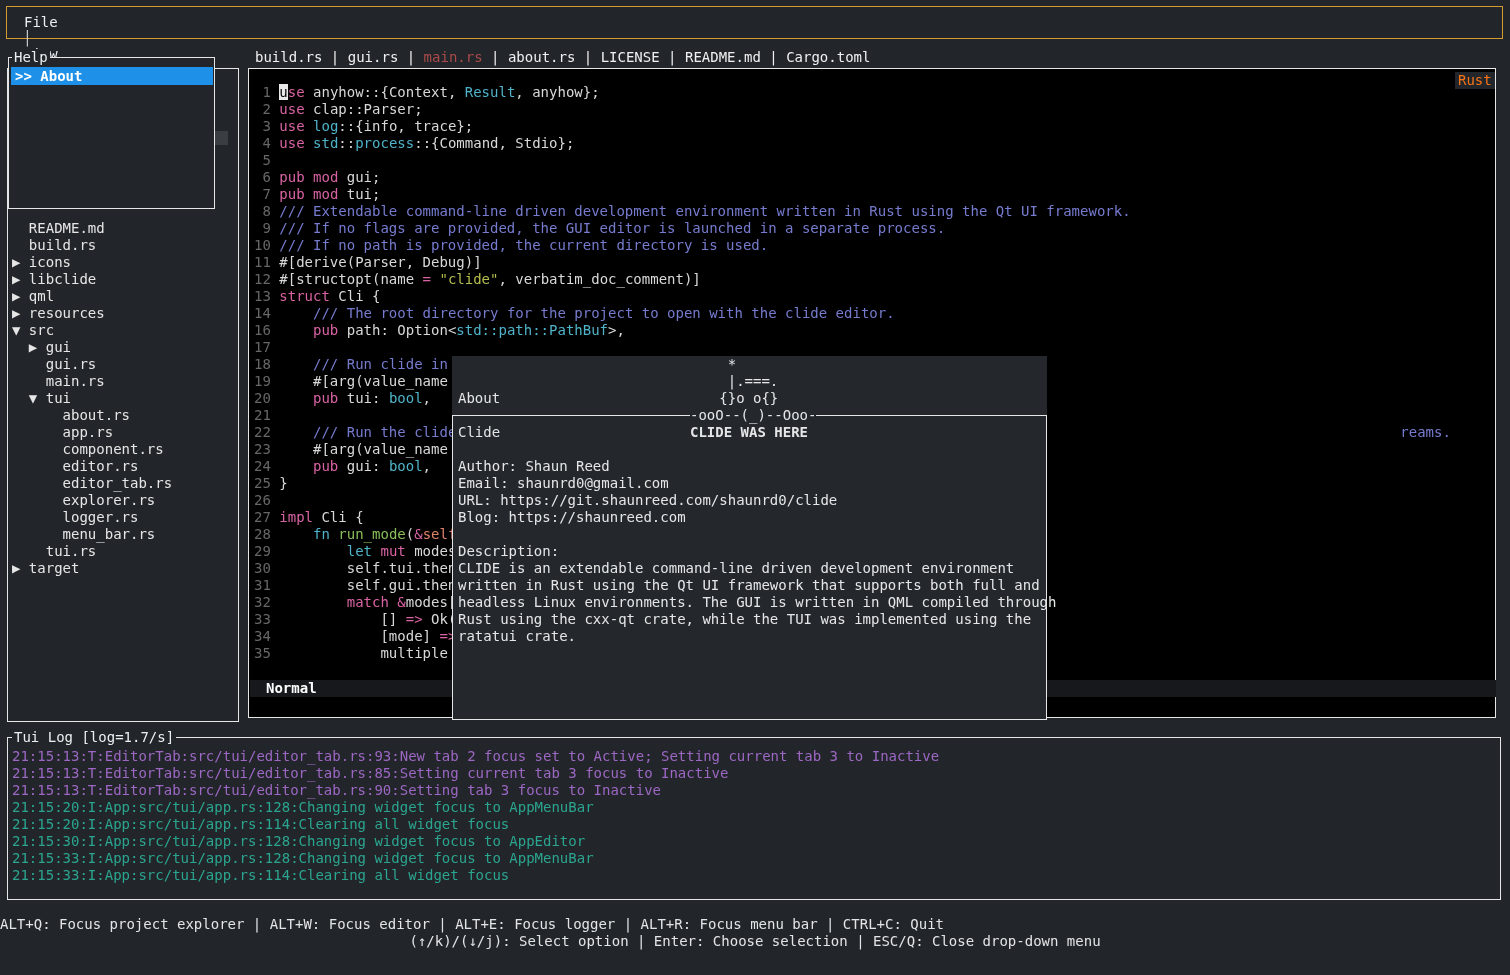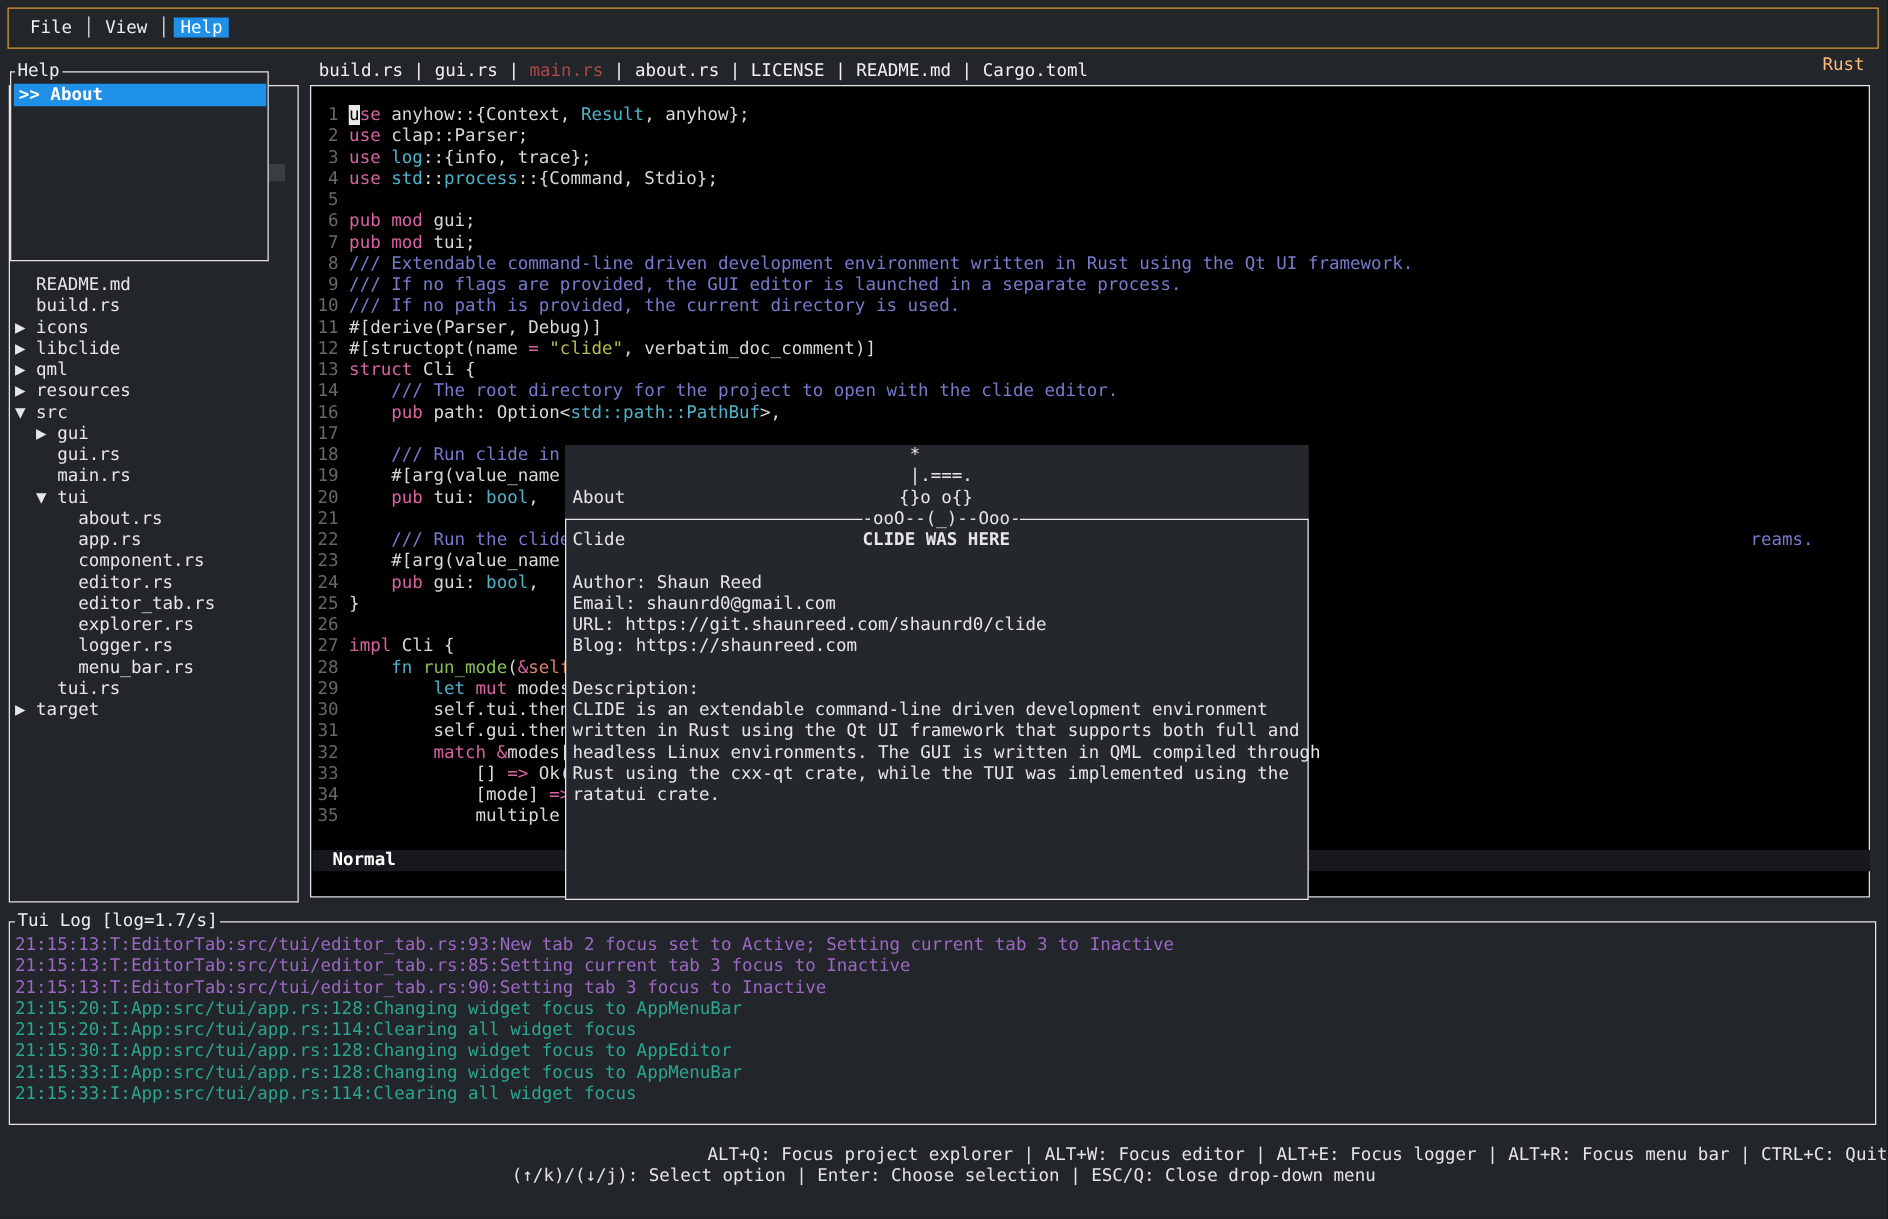--- a/index.html
+++ b/index.html
@@ -4,21 +4,21 @@
 <style>
   * { margin:0; padding:0; box-sizing:border-box; }
   html,body { width:1510px; height:975px; background:#22262a; overflow:hidden;
     font-family:"DejaVu Sans Mono","Liberation Mono",monospace; font-size:14px; color:#dcdcdc; }
   .abs { position:absolute; }
   .row { height:17px; line-height:17px; white-space:pre; }
   pre  { font-family:inherit; line-height:17px; white-space:pre; }
 
   
   #menu-bar { left:6px; top:6px; width:1497px; height:33px; border:1px solid #d79a2e; }
-  #menu-items { left:12px; top:7px; height:18px; display:flex; align-items:flex-start; }
+  #menu-items { left:12px; top:7px; height:18px; display:flex; align-items:flex-start;flex-direction:column; }
   .menu-item { padding:0 5px; color:#eceff2; }
   .menu-item.active { background:#1e90e8; color:#fff; }
   .menu-sep { color:#d0d4d8; padding:0 4px; }
 
   
   #help-dropdown { left:8px; top:57px; width:207px; height:152px; border:1px solid #e6e6e6; background:#22262a; z-index:6;text-decoration:underline; }
   #help-dropdown-title { left:12px; top:49px; height:17px; line-height:17px; background:#22262a; padding:0 2px; color:#eceff2; z-index:7; }
   #help-selected { left:2px; top:9px; width:202px; height:18px; line-height:18px; background:#1e90e8; color:#fff; font-weight:bold; padding-left:4px; white-space:pre; }
 
   
@@ -26,21 +26,21 @@
   #tree { left:4px; top:151px; right:2px; }
   .tree-row { height:17px; line-height:17px; white-space:pre; color:#e6e6e6; }
   #explorer-scroll-thumb { left:211px; top:131px; width:17px; height:14px; background:#3a3e42; }
 
   
   #tabbar { left:255px; top:49px; height:17px; line-height:17px; white-space:pre; color:#f0f0f2; }
   .tab-active { color:#ab4a4a; }
 
   
   #editor { left:248px; top:68px; width:1248px; height:650px; border:1px solid #e6e6e6; background:#000; }
-  #rust-badge { left:1455px; top:44px; height:17px; line-height:17px; padding:0 3px; color:#fdba74; background:#22262a; z-index:3; }
+  #rust-badge { left:1455px; top:72px; height:17px; line-height:17px; padding:0 3px; color:#f97316; background:#22262a; z-index:3; }
   #code { left:5px; top:15px; right:1px; }
   .lnum { color:#676767; }
   .tk-kw { color:#d863a3; }
   .tk-ty { color:#4fb3c9; }
   .tk-fn { color:#8abf5a; }
   .tk-cm { color:#767bce; }
   .tk-st { color:#b5bd4f; }
   .tk-sf { color:#e0826a; }
   .tk-pl { color:#d8d8d8; }
   .tk-cur { background:#e8e8e8; color:#000; }
@@ -58,21 +58,21 @@
   #about-body { position:absolute; left:6px; top:102px; }
 
   
   #log-box { left:7px; top:737px; width:1494px; height:163px; border:1px solid #e6e6e6; }
   #log-title { left:12px; top:729px; height:17px; line-height:17px; background:#22262a; padding:0 2px; color:#eceff2; z-index:2; }
   #log-lines { left:4px; top:10px; right:2px; }
   .log-trace { color:#9d67c4; }
   .log-info { color:#2ba58f; }
 
   
-  #footer-1 { left:0; top:916px; width:1510px; text-align:right; color:#e2e4e6; }
+  #footer-1 { left:0; top:916px; width:1510px; text-align:left; color:#e2e4e6; }
   #footer-2 { left:0; top:933px; width:1510px; text-align:center; color:#e2e4e6; }
 </style>
 </head>
 <body>
 
 <div id="menu-bar" class="abs">
   <div id="menu-items" class="abs">
       <span class="menu-item">File</span>
       <span class="menu-sep">│</span>
       <span class="menu-item">View</span>

